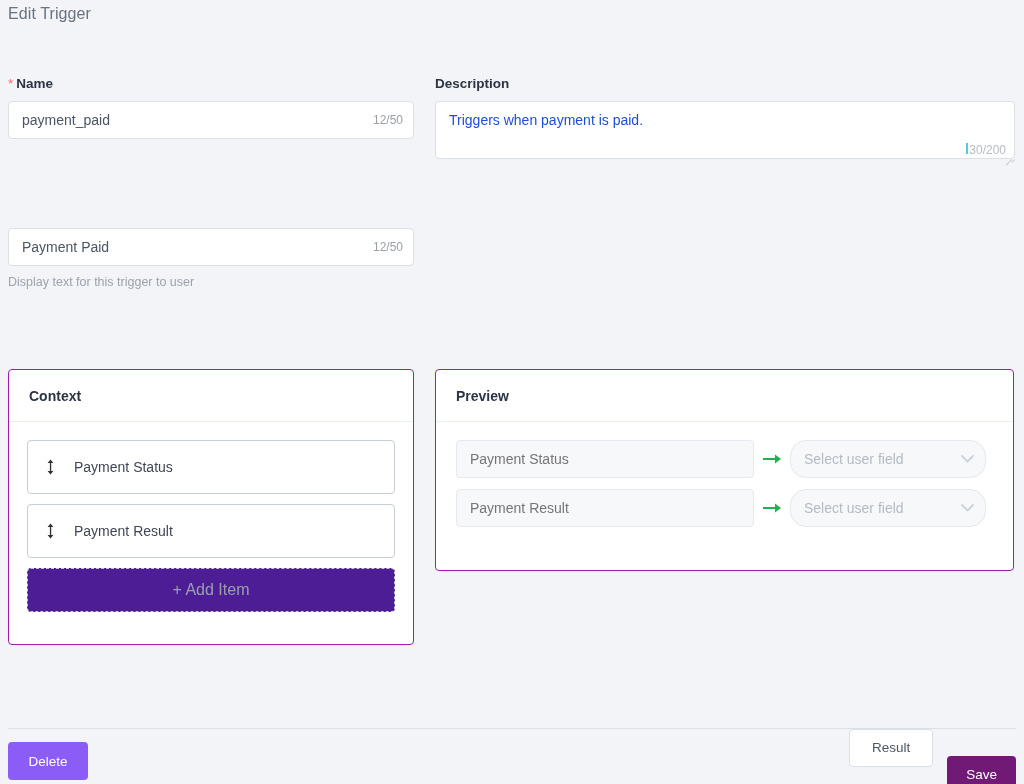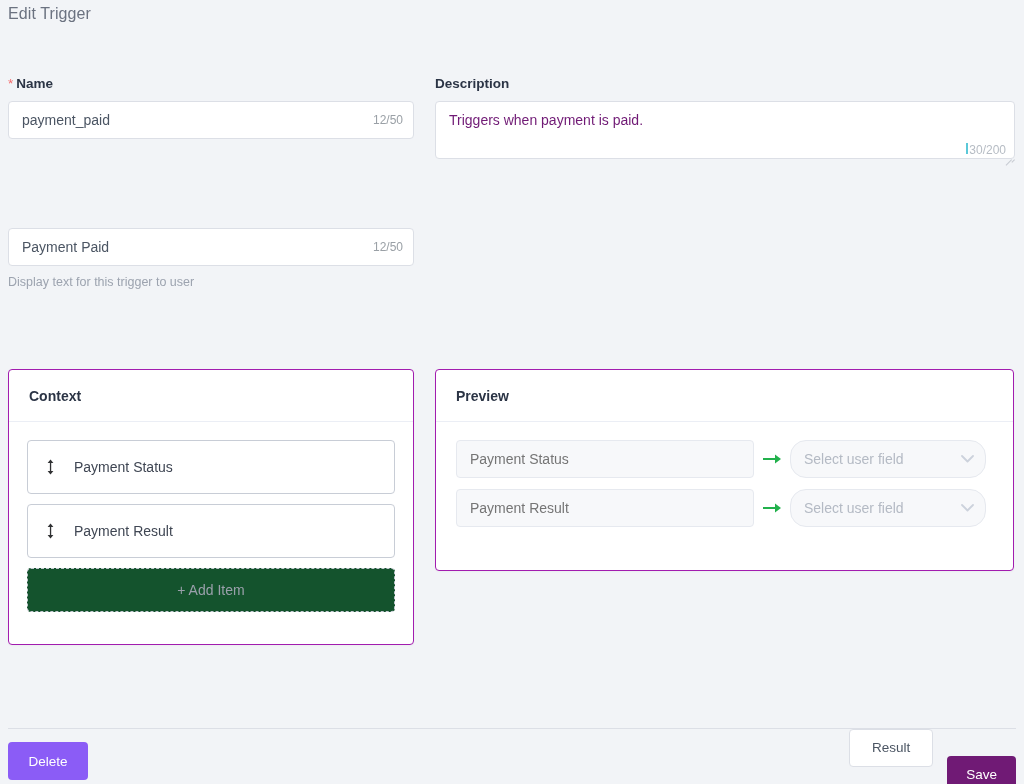--- a/index.html
+++ b/index.html
@@ -50,21 +50,21 @@
     font-size: 12.5px; color: #9ca3af;
   }
 
   
   .ta-wrap { position: relative; }
   .textarea {
     width: 100%; height: 58px;
     background: #fff;
     border: 1px solid #dcdfe6; border-radius: 4px;
     padding: 9px 13px;
-    font-size: 14px; color: #701a75; line-height: 18px;
+    font-size: 14px; color: #1d4ed8; line-height: 18px;
     font-family: "Liberation Sans", sans-serif;
     resize: none; outline: none; overflow: hidden;
   }
   .ta-counter {
     position: absolute; right: 9px; bottom: 6px;
     font-size: 12px; color: #b6bcc4;
     pointer-events: none;
     display: flex; 
   }
   .ta-caret {
@@ -106,22 +106,22 @@
   }
   .drag-handle {
     width: 16px; display: flex; align-items: center; justify-content: center;
     margin-right: 16px; color: #303133; cursor: move;
   }
   .ctx-label { font-size: 14px; color: #3f4653; }
 
   .add-item {
     height: 44px; display: flex; align-items: center; justify-content: center;
     border: 1px dashed #c4c9d2; border-radius: 4px;
-    font-size: 14px; color: #9aa0ab;
-    background: #14532d; cursor: pointer;
+    font-size: 16px; color: #9aa0ab;
+    background: #4c1d95; cursor: pointer;
   }
 
   
   .pv-row { display: flex; align-items: center; margin-bottom: 11px; }
   .pv-input {
     width: 298px; height: 38px;
     background: #f7f8fa;
     border: 1px solid #e6e9ef; border-radius: 4px;
     padding: 0 13px;
     font-size: 14px; color: #b4bac4;

